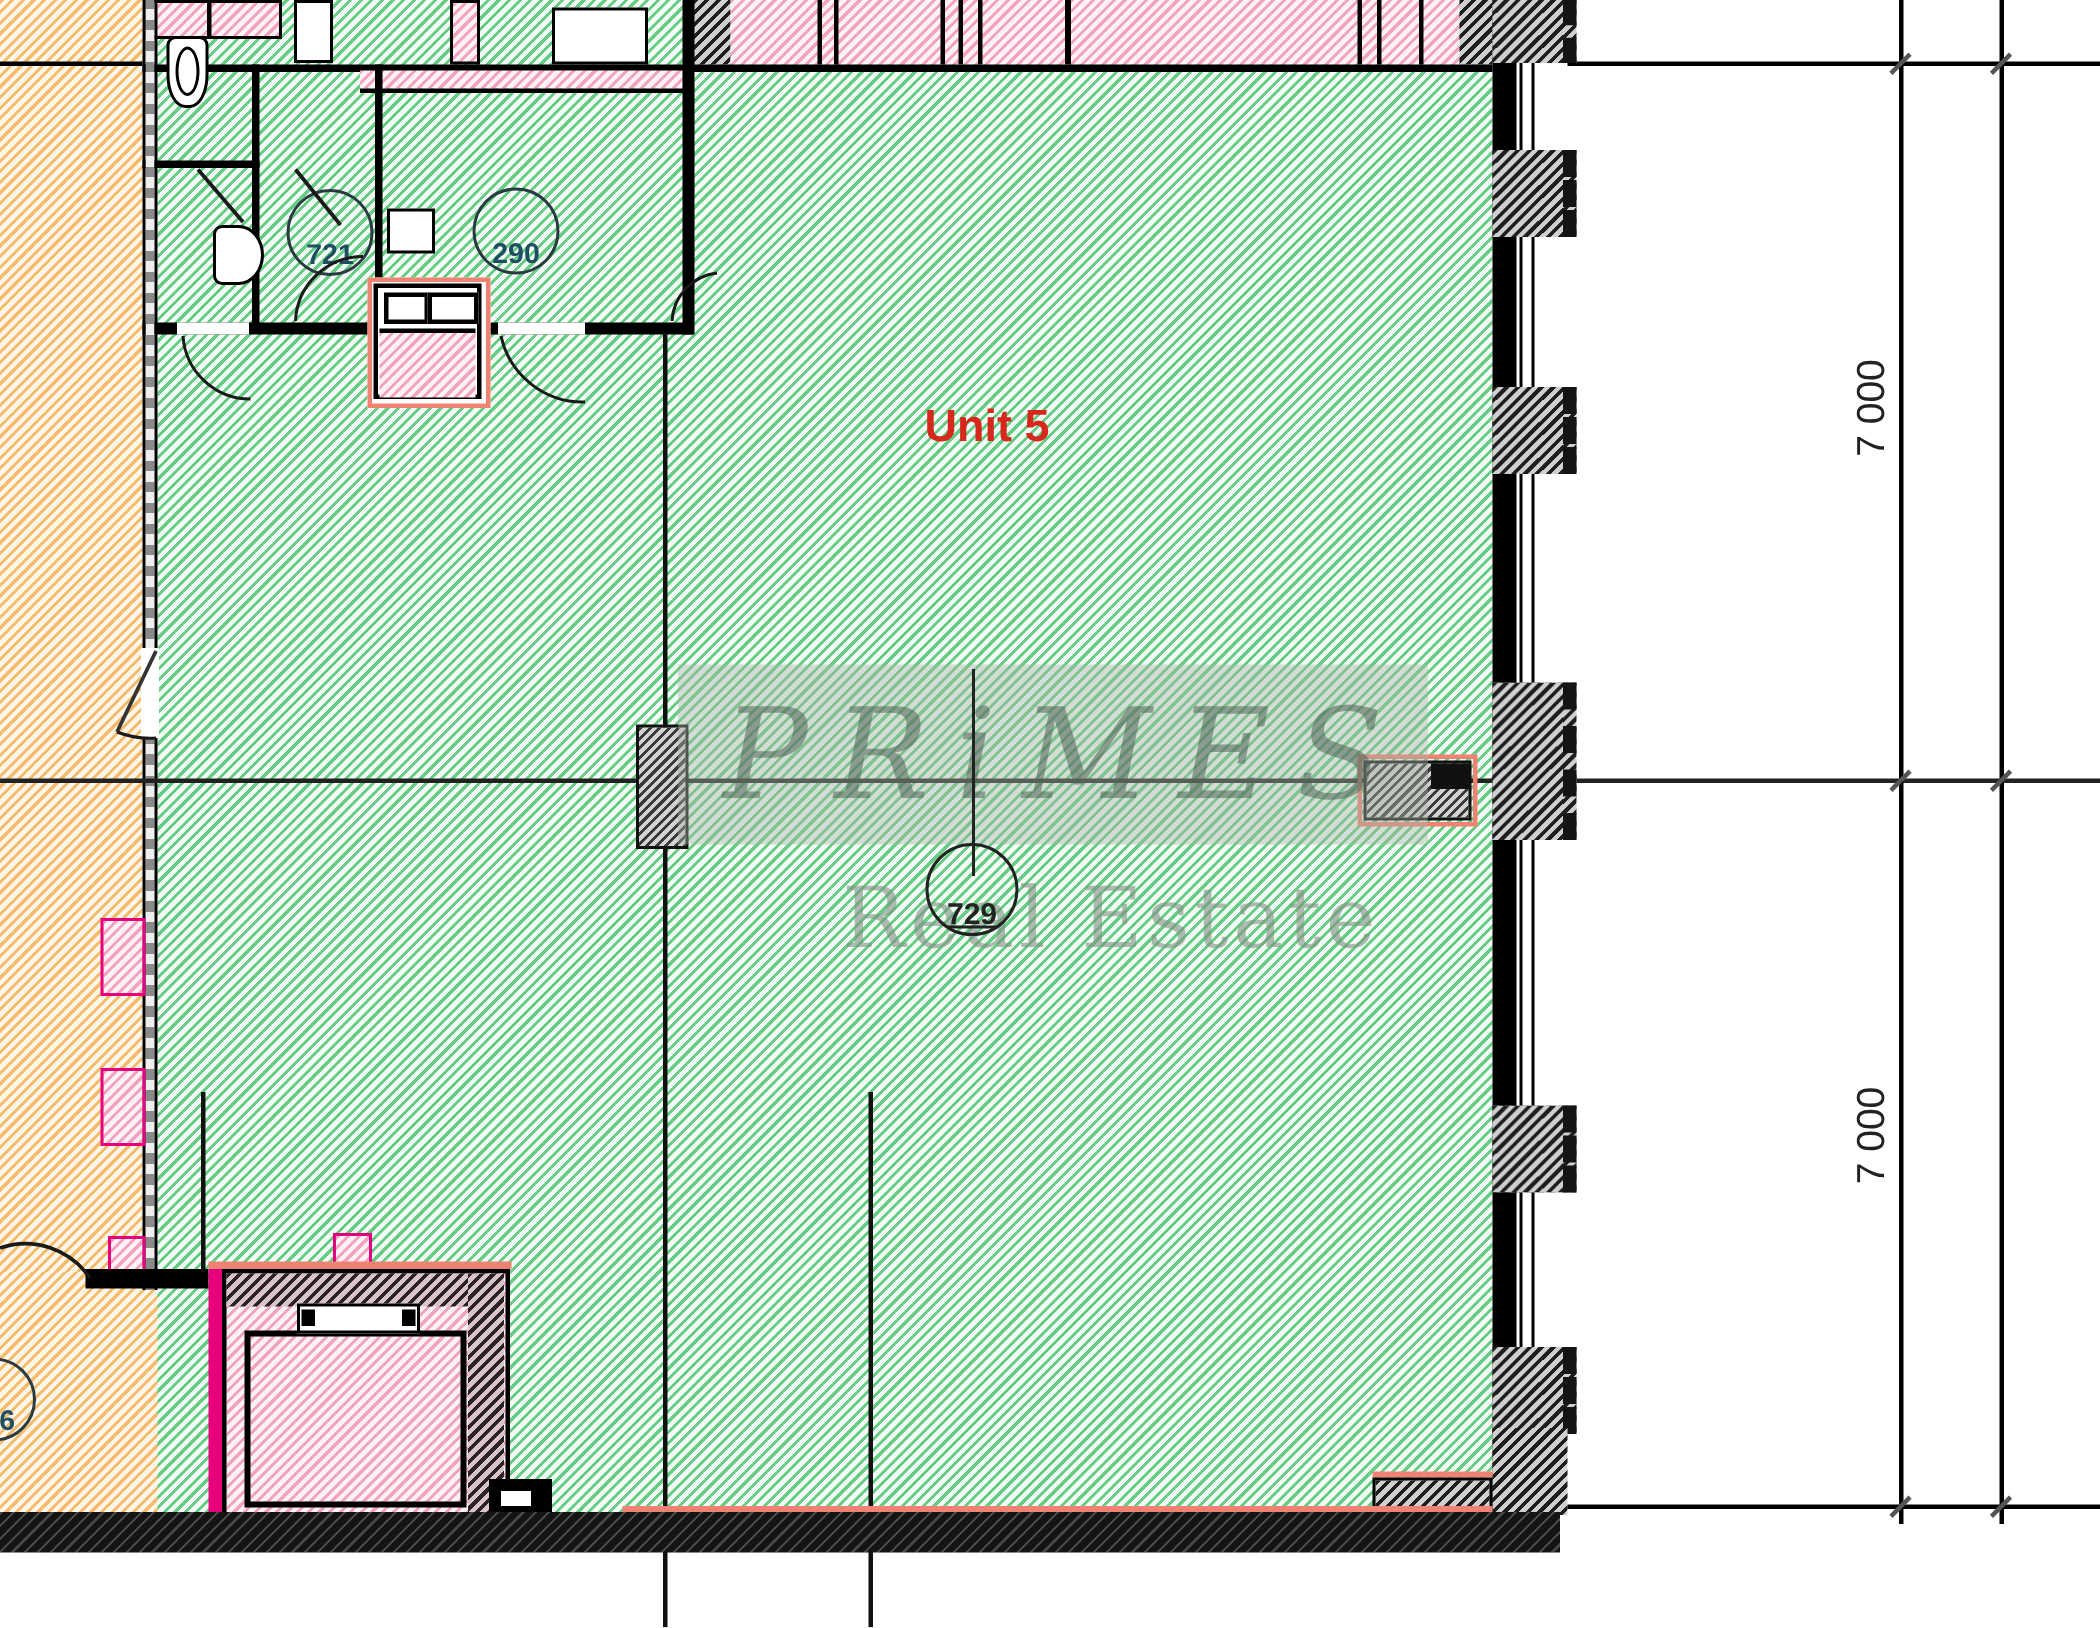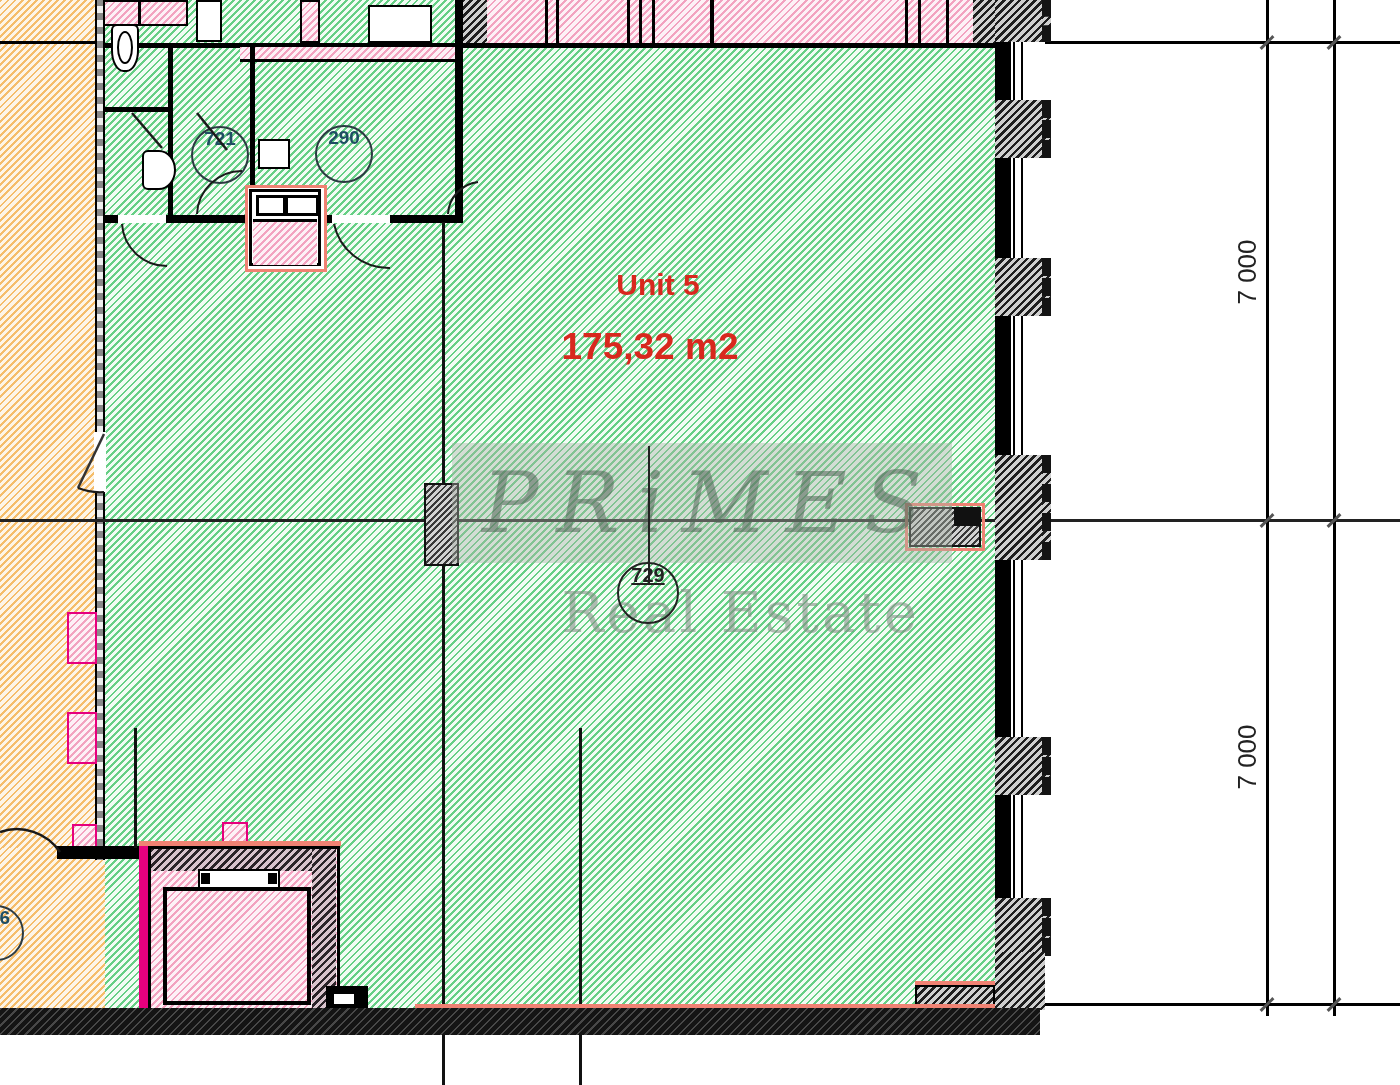--- a/index.html
+++ b/index.html
@@ -9,21 +9,21 @@
   
   .hg{background:repeating-linear-gradient(135deg,#66cf85 0px,#66cf85 2px,#f2fcf4 2px,#f2fcf4 5px);}
   .ho{background:repeating-linear-gradient(135deg,#f5bd6b 0px,#f5bd6b 2px,#fdf5e8 2px,#fdf5e8 5px);}
   .hp{background:repeating-linear-gradient(135deg,#f2a3c0 0px,#f2a3c0 2px,#fdf1f6 2px,#fdf1f6 5px);}
   .hd{background:repeating-linear-gradient(135deg,#1e1e1e 0px,#1e1e1e 2.5px,#cfcfcf 2.5px,#cfcfcf 5.5px);}
   .hd2{background:repeating-linear-gradient(135deg,#2b2328 0px,#2b2328 2.5px,#d8c3cc 2.5px,#d8c3cc 5.5px);}
   .hc{background:repeating-linear-gradient(135deg,#3a3a3a 0px,#3a3a3a 2px,#d2d2d2 2px,#d2d2d2 4.5px);}
   .wall{background:#000;}
   .blkwall{background:#141414;
      background-image:repeating-linear-gradient(135deg,rgba(255,255,255,.22) 0 1.5px,transparent 1.5px 6px);}
-  .circle{border:2px solid #2b3a42;border-radius:50%;display:flex;align-items:flex-start;justify-content:center;
+  .circle{border:2px solid #2b3a42;border-radius:50%;display:flex;align-items:flex-end;justify-content:center;
           font-weight:700;font-size:19px;color:#1f4e63;background:transparent;}
   .dimlbl{font-size:26px;color:#222;font-weight:400;text-align:center;transform:rotate(-90deg);}
   .tick{width:18px;height:3px;background:#555;transform:rotate(-45deg);}
   .redlbl{color:#d8281e;font-weight:700;text-align:center;}
   .wm-band{background:rgba(170,178,168,.42);display:flex;align-items:center;justify-content:space-between;
            padding:0 30px;box-sizing:border-box;font-family:"DejaVu Serif",serif;font-style:italic;
            font-size:84px;color:rgba(80,100,85,.55);}
   .wm-sub{font-family:"DejaVu Serif",serif;font-size:56px;color:rgba(128,142,132,.6);
           letter-spacing:3px;text-align:right;}
   svg{position:absolute;left:0;top:0;pointer-events:none;}
@@ -119,21 +119,20 @@
   <div class="abs dimlbl" style="left:1187px;top:257px;width:120px;height:30px;">7 000</div>
   <div class="abs dimlbl" style="left:1187px;top:742px;width:120px;height:30px;">7 000</div>
 
   <div class="abs hc" style="left:424px;top:483px;width:35px;height:83px;border:2.5px solid #111;box-sizing:border-box;"></div>
   <div class="abs" style="left:905px;top:503px;width:80px;height:48px;border:3px solid #f08273;box-sizing:border-box;">
     <div class="abs hc" style="left:1px;top:1px;width:72px;height:40px;border:2.5px solid #111;box-sizing:border-box;"></div>
     <div class="abs" style="left:46px;top:3px;width:26px;height:17px;background:#111;"></div>
   </div>
 
   <div class="abs redlbl" style="left:528px;top:268px;width:260px;height:40px;font-size:30px;">Unit 5</div>
-  <div class="abs redlbl" style="left:500px;top:326px;width:300px;height:44px;font-size:37px;">175,32 m2</div>
 
   <div class="abs wm-band" style="left:452px;top:443px;width:500px;height:120px;">
     <span>P</span>
     <span>R</span>
     <span>i</span>
     <span>M</span>
     <span>E</span>
     <span>S</span>
   </div>
   <div class="abs wm-sub" style="left:490px;top:580px;width:430px;height:70px;">Real Estate</div>

